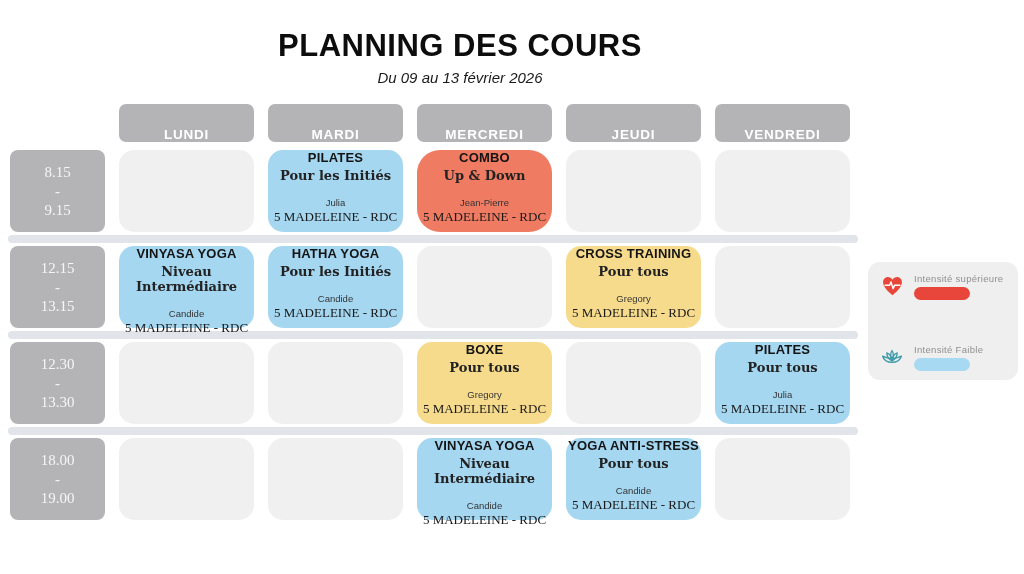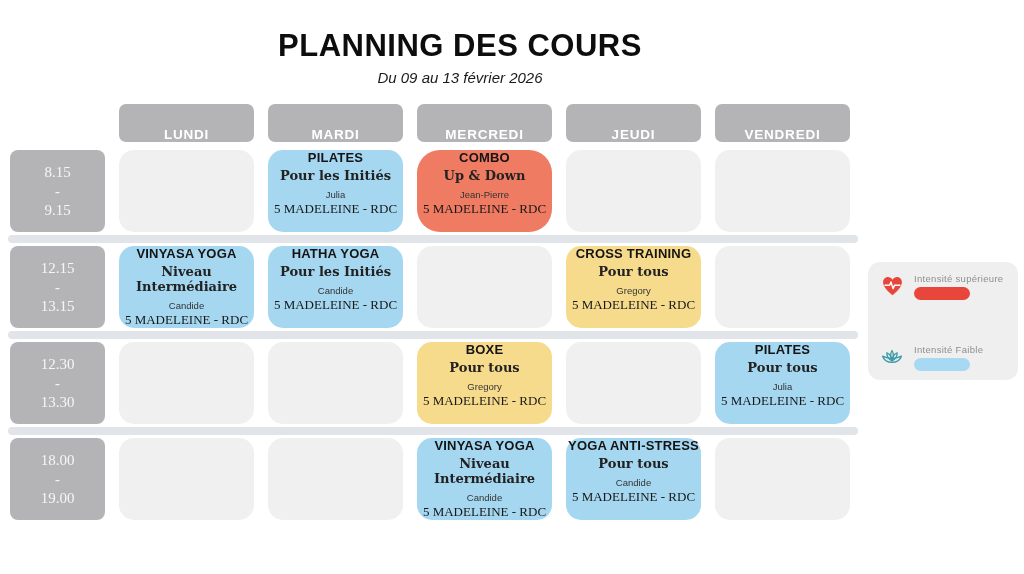--- a/index.html
+++ b/index.html
@@ -33,21 +33,21 @@
   .cell{
     width:135px;height:82px;flex:0 0 135px;border-radius:15px;background:var(--empty);
     display:flex;flex-direction:column;align-items:center;justify-content:flex-start;
     text-align:center;
   }
   .cell.low{background:var(--blue);}
   .cell.moderate{background:var(--yellow);}
   .cell.high{background:var(--red);border-radius:23px;}
   .cell-title{font-size:13px;font-weight:bold;color:#141414;letter-spacing:.2px;}
   .cell-level{font-family:"DejaVu Serif",serif;font-weight:bold;font-size:13px;color:#222;margin-top:3px;}
-  .cell-coach{font-size:9.5px;color:#333;margin-top:6px;}
+  .cell-coach{font-size:9.5px;color:#333;margin-top:14px;}
   .cell-loc{font-family:"Liberation Serif",serif;font-size:13px;color:#171717;margin-top:1px;}
   .divider{
     height:8px;border-radius:4px;background:var(--divider);
     width:850px;margin:3px 0 3px -2px;
   }
   .legend{
     position:absolute;left:868px;top:262px;width:150px;height:118px;
     background:var(--legendbg);border-radius:12px;box-sizing:border-box;
     padding:11px 10px 9px 12px;display:flex;flex-direction:column;justify-content:space-between;
   }

